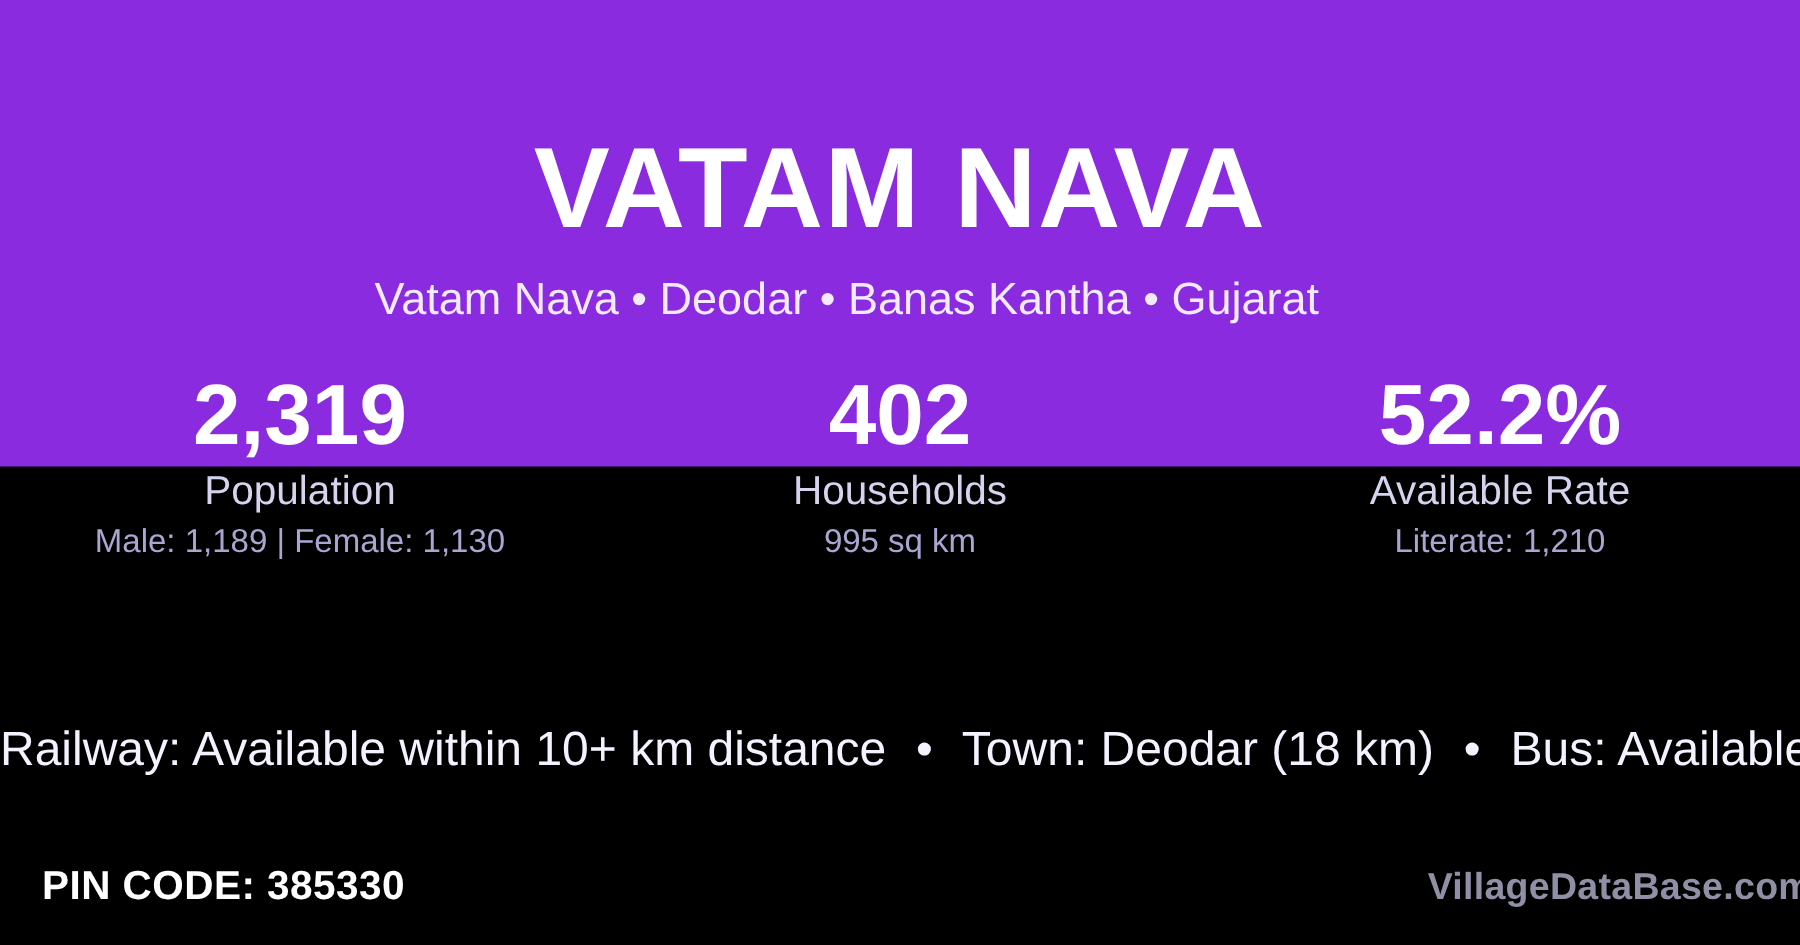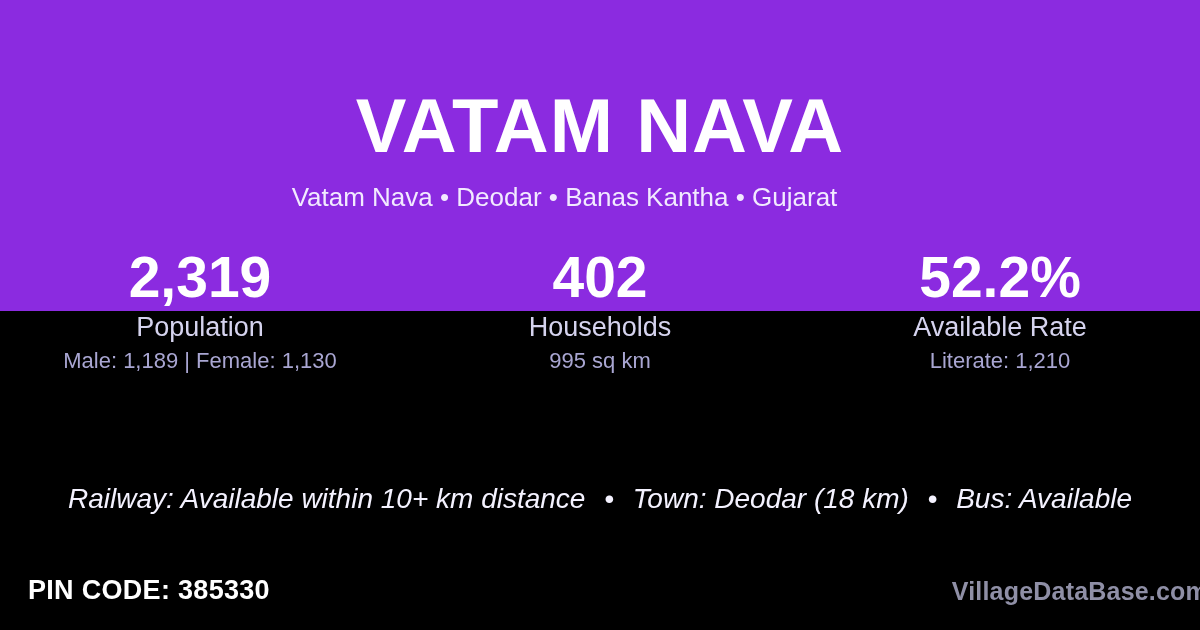--- a/index.html
+++ b/index.html
@@ -59,21 +59,21 @@
   }
 
   .village-subtitle {
     margin: 0;
     padding: 0;
     position: absolute;
     top: 182px;
     left: 0;
     width: 1129px;
     text-align: center;
-    font-size: 26px;
+    font-size: 30px;
     line-height: 1.2;
     font-weight: 400;
     color: #f2eaff;
     white-space: nowrap;
   }
 
   
   .stats {
     position: absolute;
     left: 0;
@@ -115,26 +115,25 @@
     color: #a9a6d2;
   }
 
   
   .amenities {
     position: absolute;
     left: 0;
     top: 484px;
     width: 1200px;
     text-align: center;
-    font-size: 28px;
+    font-size: 32px;
     line-height: 30px;
     font-weight: 400;
     color: #f4f2ff;
     white-space: nowrap;
-    font-style: italic;
   }
 
   .amenities .sep {
     display: inline-block;
     padding: 0 11px;
     color: #f4f2ff;
   }
 
   
   .footer {

